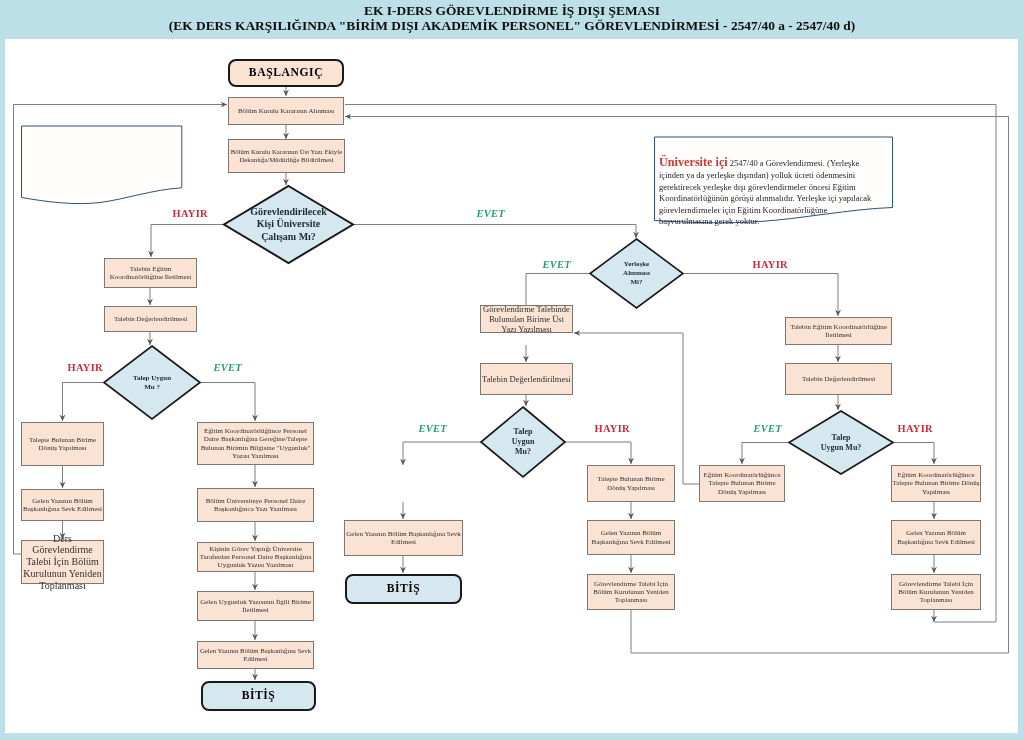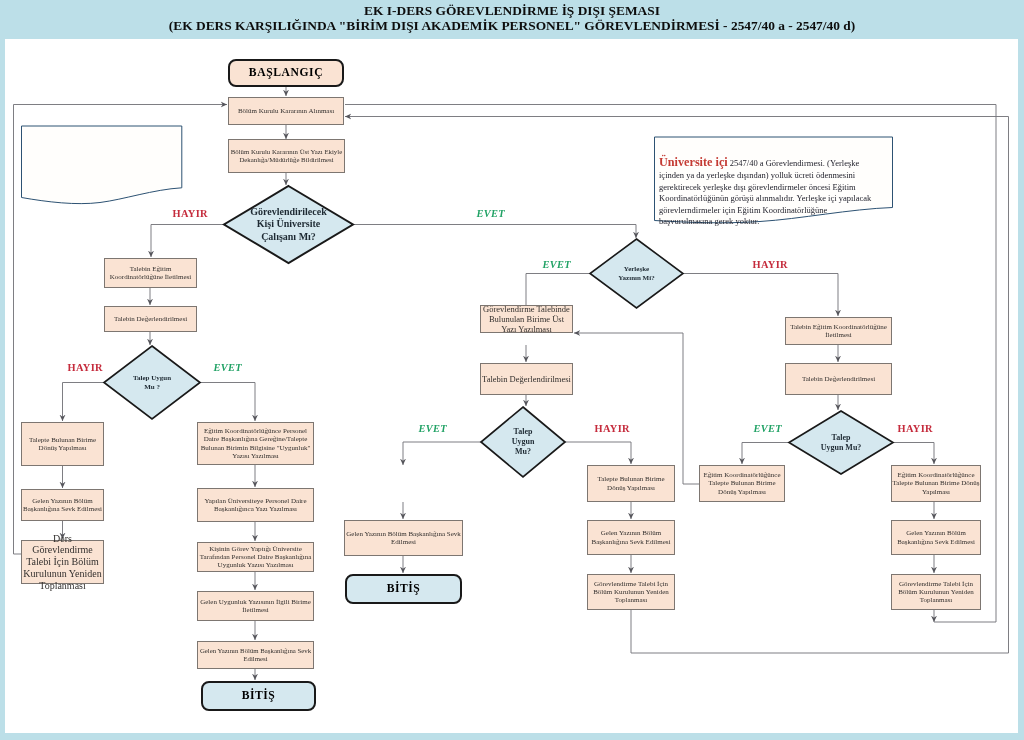--- a/index.html
+++ b/index.html
@@ -110,21 +110,21 @@
   <div class="node proc" style="left:16.0px;top:450.0px;width:83.0px;height:32.0px;font-size:7.0px">
         <span>Gelen Yazının Bölüm Başkanlığına Sevk Edilmesi</span>
       </div>
   <div class="node proc" style="left:16.0px;top:501.0px;width:83.0px;height:44px;font-size:10px">
         <span>Ders Görevlendirme Talebi İçin Bölüm Kurulunun Yeniden Toplanması</span>
       </div>
   <div class="node proc" style="left:192.0px;top:383.0px;width:117.0px;height:43.0px;font-size:7.0px">
         <span>Eğitim Koordinatörlüğünce Personel Daire Başkanlığına Gereğine/Talepte Bulunan Birimin Bilgisine "Uygunluk" Yazısı Yazılması</span>
       </div>
   <div class="node proc" style="left:192.0px;top:449.0px;width:117.0px;height:34.0px;font-size:7.0px">
-        <span>Yapılan Üniversiteye Personel Daire Başkanlığınca Yazı Yazılması</span>
+        <span>Bölüm Üniversiteye Personel Daire Başkanlığınca Yazı Yazılması</span>
       </div>
   <div class="node proc" style="left:192.0px;top:552.0px;width:117.0px;height:30.0px;font-size:7.0px">
         <span>Gelen Uygunluk Yazısının İlgili Birime İletilmesi</span>
       </div>
   <div class="node proc" style="left:192.0px;top:503.0px;width:117.0px;height:30.0px;font-size:7.0px">
         <span>Kişinin Görev Yaptığı Üniversite Tarafından Personel Daire Başkanlığına Uygunluk Yazısı Yazılması</span>
       </div>
   <div class="node proc" style="left:192.0px;top:602.0px;width:117.0px;height:28.0px;font-size:6.8px">
         <span>Gelen Yazının Bölüm Başkanlığına Sevk Edilmesi</span>
       </div>
@@ -167,21 +167,21 @@
   <div class="node proc" style="left:886.0px;top:481.0px;width:90.0px;height:35.0px;font-size:6.9px">
         <span>Gelen Yazının Bölüm Başkanlığına Sevk Edilmesi</span>
       </div>
   <div class="node proc" style="left:886.0px;top:535.0px;width:90.0px;height:36.0px;font-size:7.0px">
         <span>Görevlendirme Talebi İçin Bölüm Kurulunun Yeniden Toplanması</span>
       </div>
   <div class="dmt" style="left:257.5px;top:169.5px;width:52.0px;height:32.0px;font-size:10px">
         <span>Görevlendirilecek Kişi Üniversite Çalışanı Mı?</span>
       </div>
   <div class="dmt" style="left:611.5px;top:218.5px;width:40.0px;height:32.0px;font-size:7.0px">
-        <span>Yerleşke Yazının Mi?</span>
+        <span>Yerleşke Alınması Mi?</span>
       </div>
   <div class="dmt" style="left:124.0px;top:327.5px;width:46.0px;height:32.0px;font-size:7.0px">
         <span>Talep Uygun Mu ?</span>
       </div>
   <div class="dmt" style="left:505.0px;top:387.0px;width:26.0px;height:32.0px;font-size:8.0px">
         <span>Talep Uygun Mu?</span>
       </div>
   <div class="dmt" style="left:814.5px;top:387.5px;width:43.0px;height:32.0px;font-size:8.0px">
         <span>Talep Uygun Mu?</span>
       </div>

